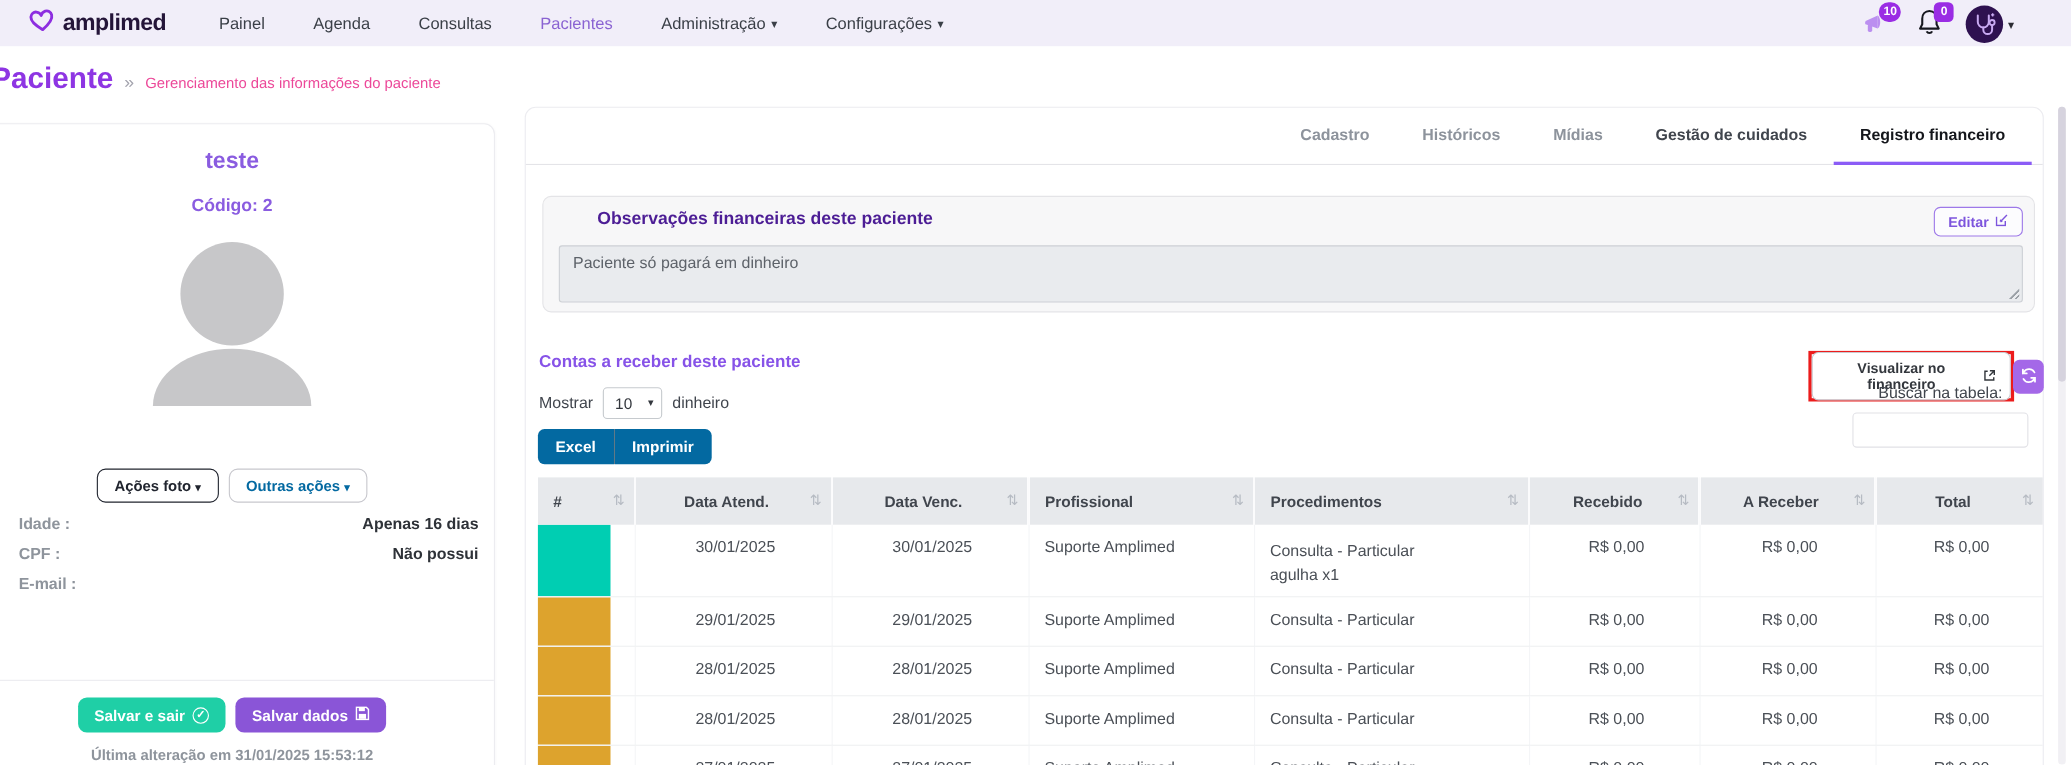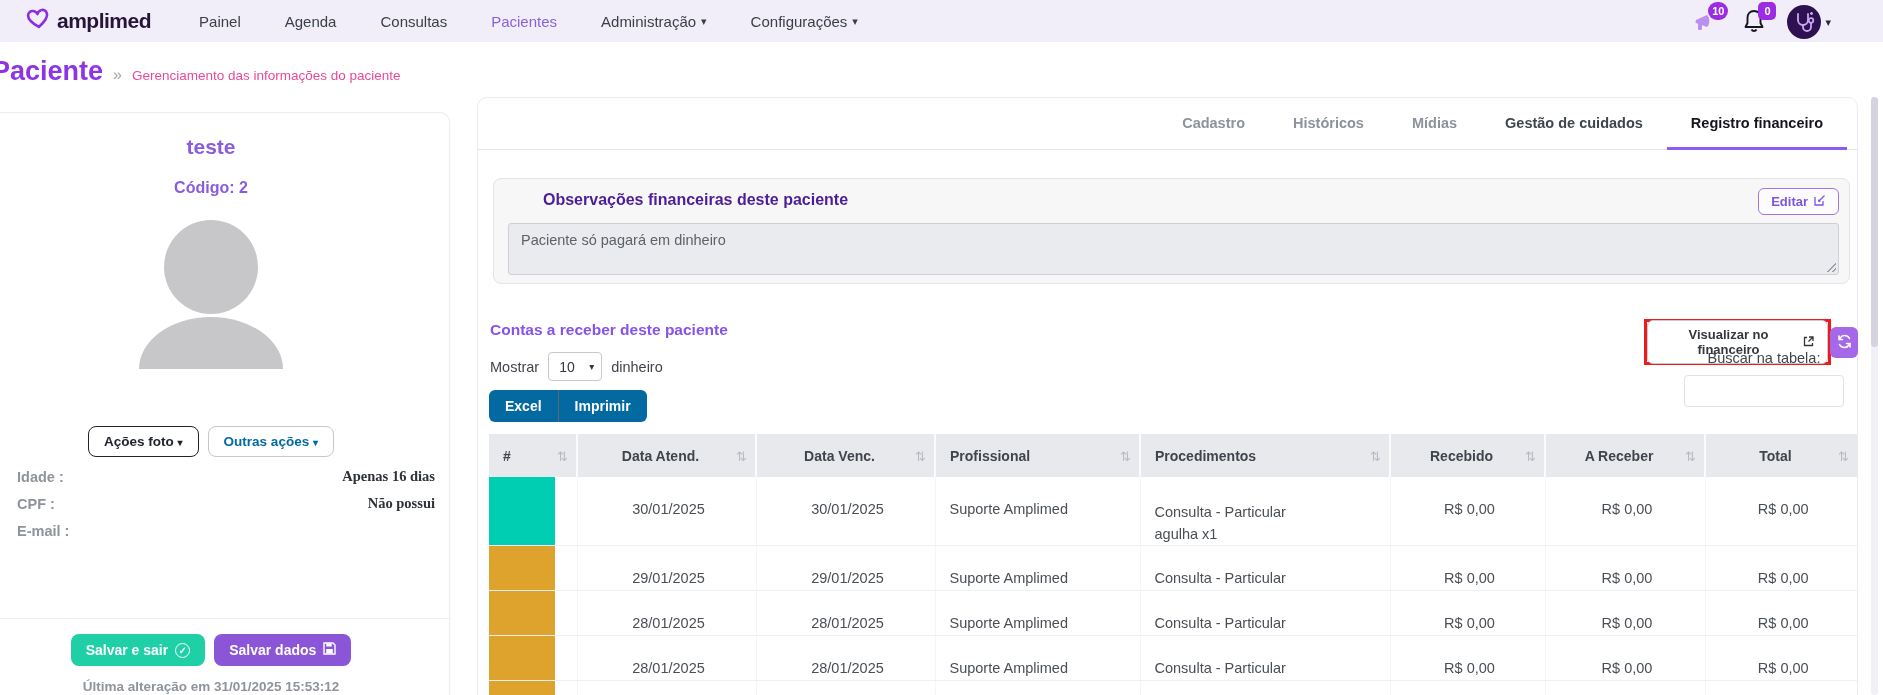--- a/index.html
+++ b/index.html
@@ -40,21 +40,21 @@
   .p-code { left:0; right:0; top:66px; text-align:center; font-size:16px; font-weight:700; color:#8a5ce0; }
   .p-avatar { left:0; right:0; top:106px; display:flex; justify-content:center; }
   .p-btnrow { left:0; right:0; top:313px; display:flex; justify-content:center; gap:9px; }
   .btn-foto { padding:7px 15px; background:#fff; border:1.5px solid #20242e; border-radius:8px;
     font-size:13.5px; font-weight:700; color:#20242e; cursor:pointer; }
   .btn-outras { padding:7px 15px; background:#fff; border:1px solid #c7c7cd; border-radius:8px;
     font-size:13.5px; font-weight:600; color:#0369a1; cursor:pointer; }
   .p-fields { left:44px; right:14px; top:350px; }
   .p-row { display:flex; justify-content:space-between; align-items:center; height:27px; }
   .p-label { font-size:14.5px; font-weight:700; color:#8e949c; }
-  .p-value { font-size:14.5px; font-weight:700; color:#2e3238;font-family:Liberation Serif, serif; }
+  .p-value { font-size:14.5px; font-weight:700; color:#2e3238; }
   .redacted { width:152px; height:15px;
     background:repeating-conic-gradient(#d9d9d9 0% 25%, #c3c3c5 0% 50%) 0 0/14px 14px; }
   .p-divider { left:0; right:0; top:505px; border-top:1px solid #ececf0; }
   .p-saverow { left:0; right:0; top:521px; display:flex; justify-content:center; gap:9px; }
   .btn-save-exit { background:#1fcfa6; color:#fff; border:none; border-radius:8px; padding:8px 15px;
     font-size:14px; font-weight:700; display:flex; align-items:center; gap:7px; cursor:pointer; }
   .check-circle { width:15px; height:15px; border:1.6px solid #fff; border-radius:50%;
     font-size:10px; display:flex; align-items:center; justify-content:center; }
   .btn-save-data { background:#8a55d7; color:#fff; border:none; border-radius:8px; padding:8px 15px;
     font-size:14px; font-weight:700; display:flex; align-items:center; gap:7px; cursor:pointer; }
@@ -114,21 +114,21 @@
   .tbl col.c1{width:88px} .tbl col.c2{width:179px} .tbl col.c3{width:179px} .tbl col.c4{width:205px}
   .tbl col.c5{width:250px} .tbl col.c6{width:155px} .tbl col.c7{width:160px} .tbl col.c8{width:152px}
   .tbl th { height:43px; background:#e7e9ec; font-size:14px; font-weight:700; color:#40454d;
     position:relative; border-right:2px solid #fbfbfc; }
   .tbl th:last-child { border-right:none; }
   .th-inner { padding:0 26px 0 14px; }
   .th-left { text-align:left; } .th-center { text-align:center; }
   .sort { position:absolute; right:8px; top:50%; transform:translateY(-50%);
     font-family:"DejaVu Sans",sans-serif; font-size:13px; color:#b6bbc3; font-weight:400; }
   .tbl td { height:45px; border-bottom:1px solid #eff0f2; border-right:1px solid #f4f5f7;
-    font-size:14.5px; color:#4a4f56; vertical-align:top; padding:24px 10px 0 14px; }
+    font-size:14.5px; color:#4a4f56; vertical-align:top; padding:13px 10px 0 14px; }
   .tbl td:last-child { border-right:none; }
   .tbl tr.tall td { height:65px; }
   .td-center { text-align:center; }
   .td-status { padding:0 !important; }
   .status-block { width:66px; height:100%; }
   .proc-line { display:block; line-height:22px; }
 
   
   .scroll-track { position:absolute; right:5px; top:97px; width:7px; height:598px;
     background:#f1f0f4; border-radius:4px; }

